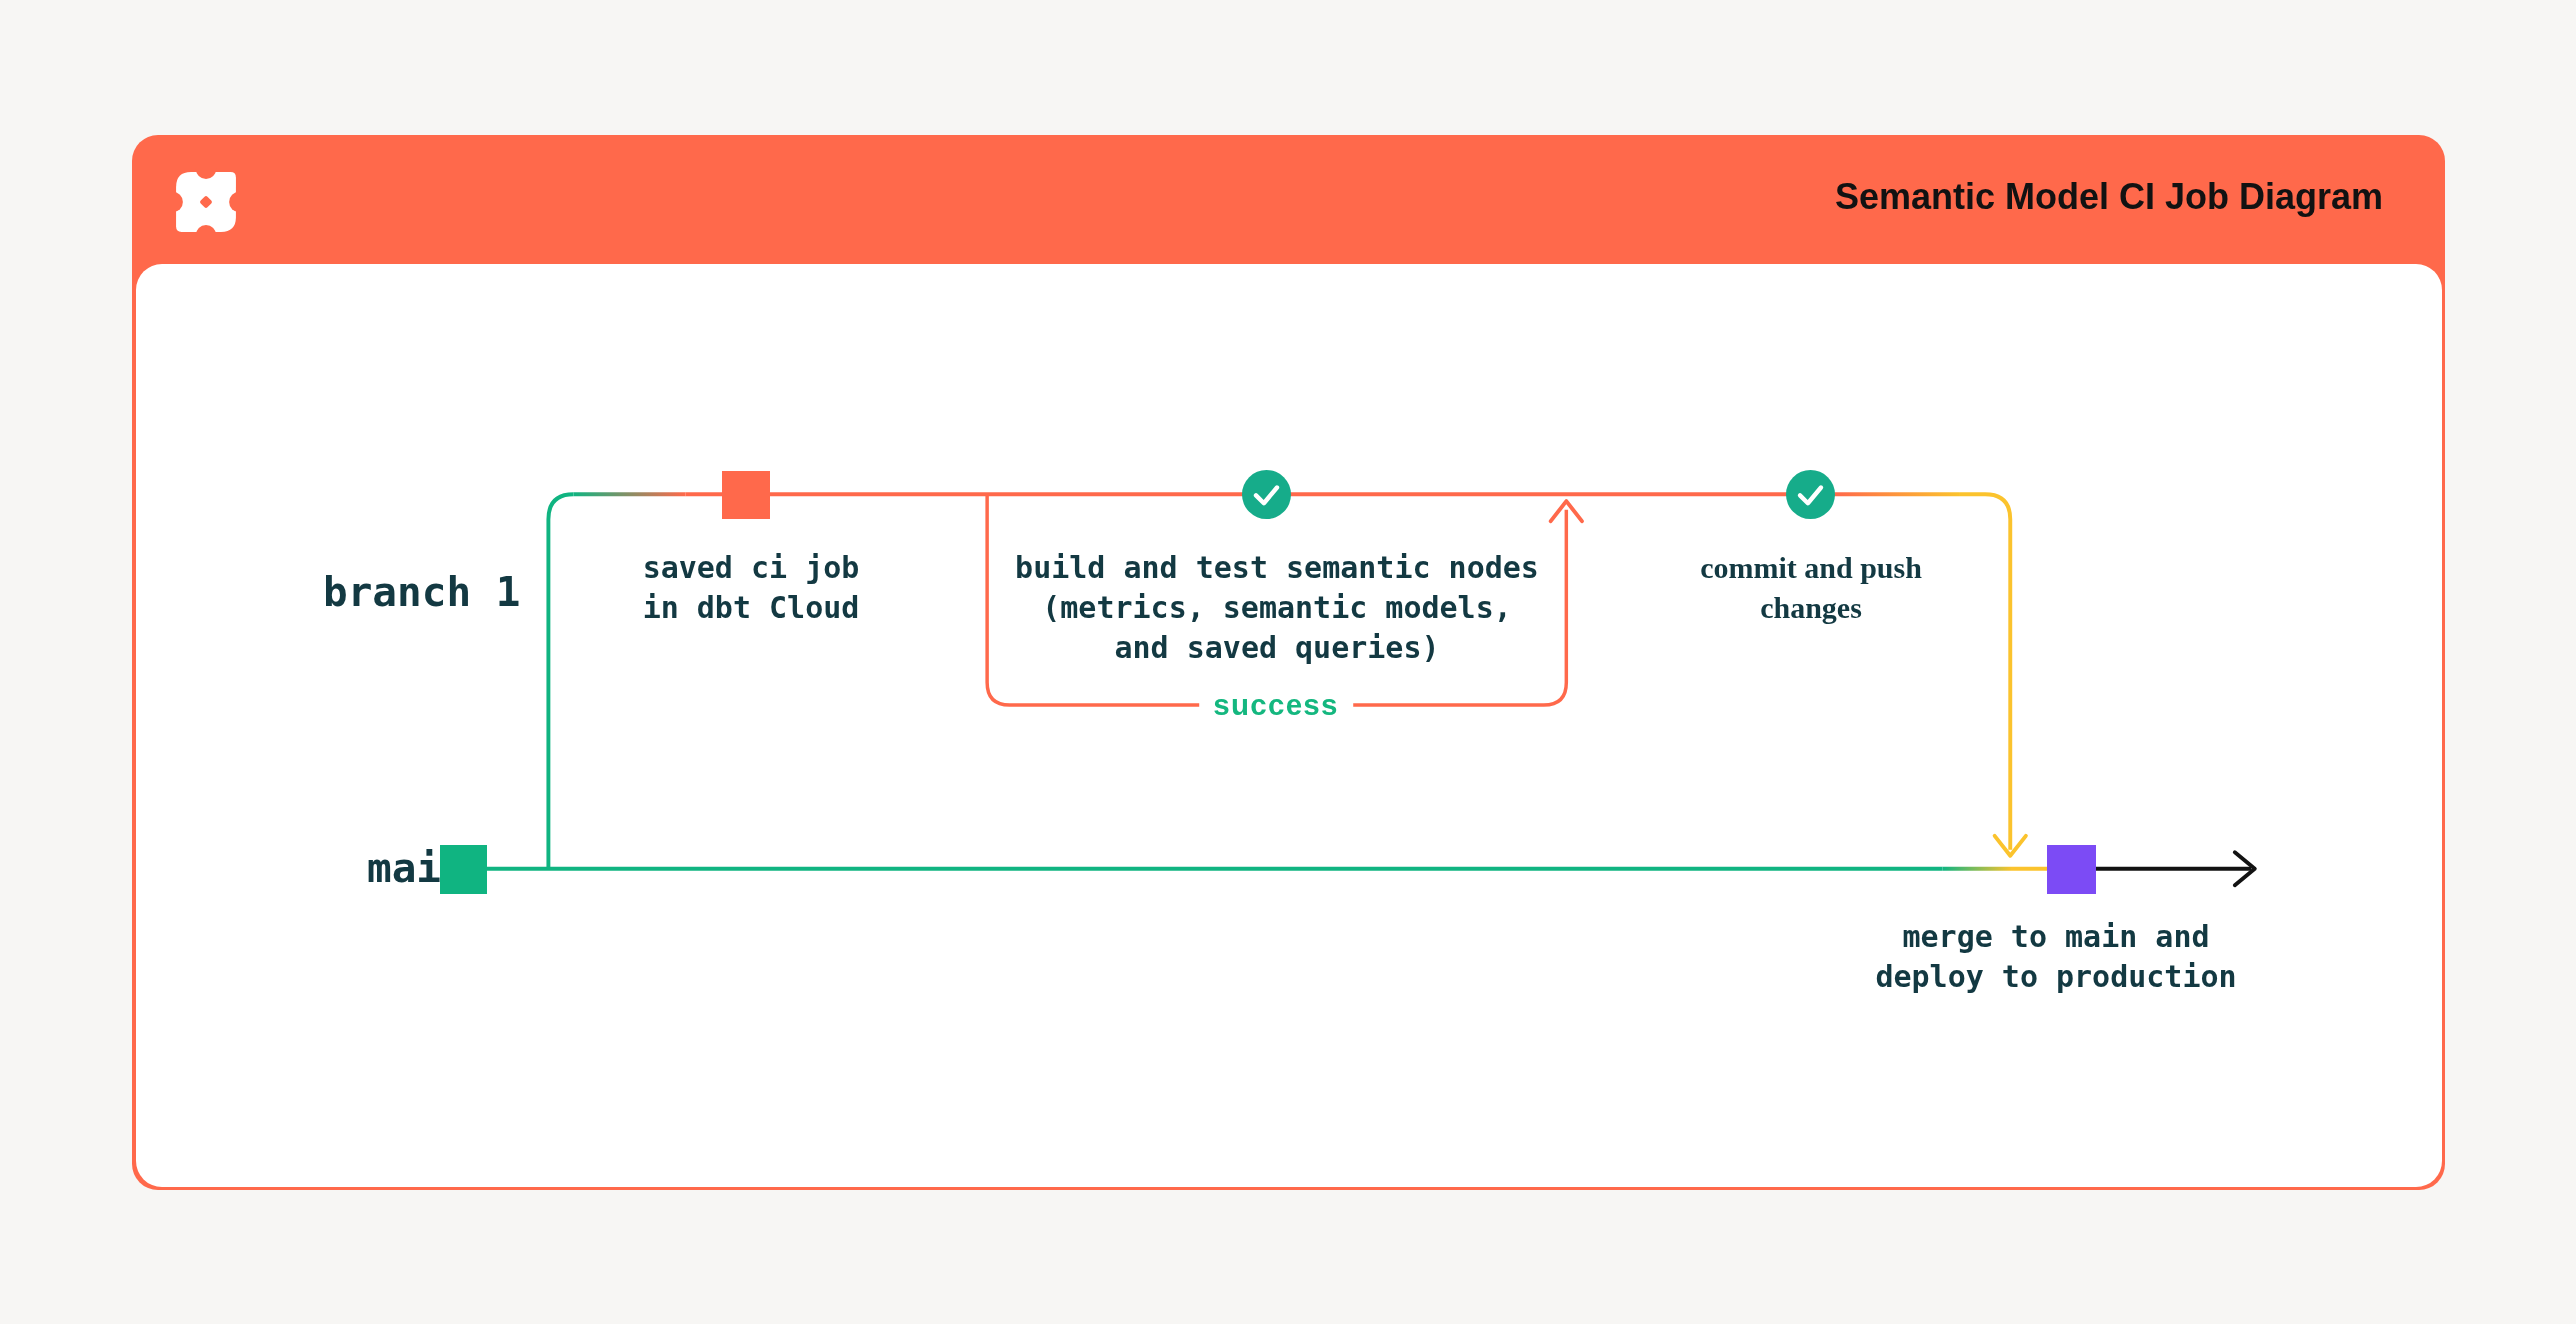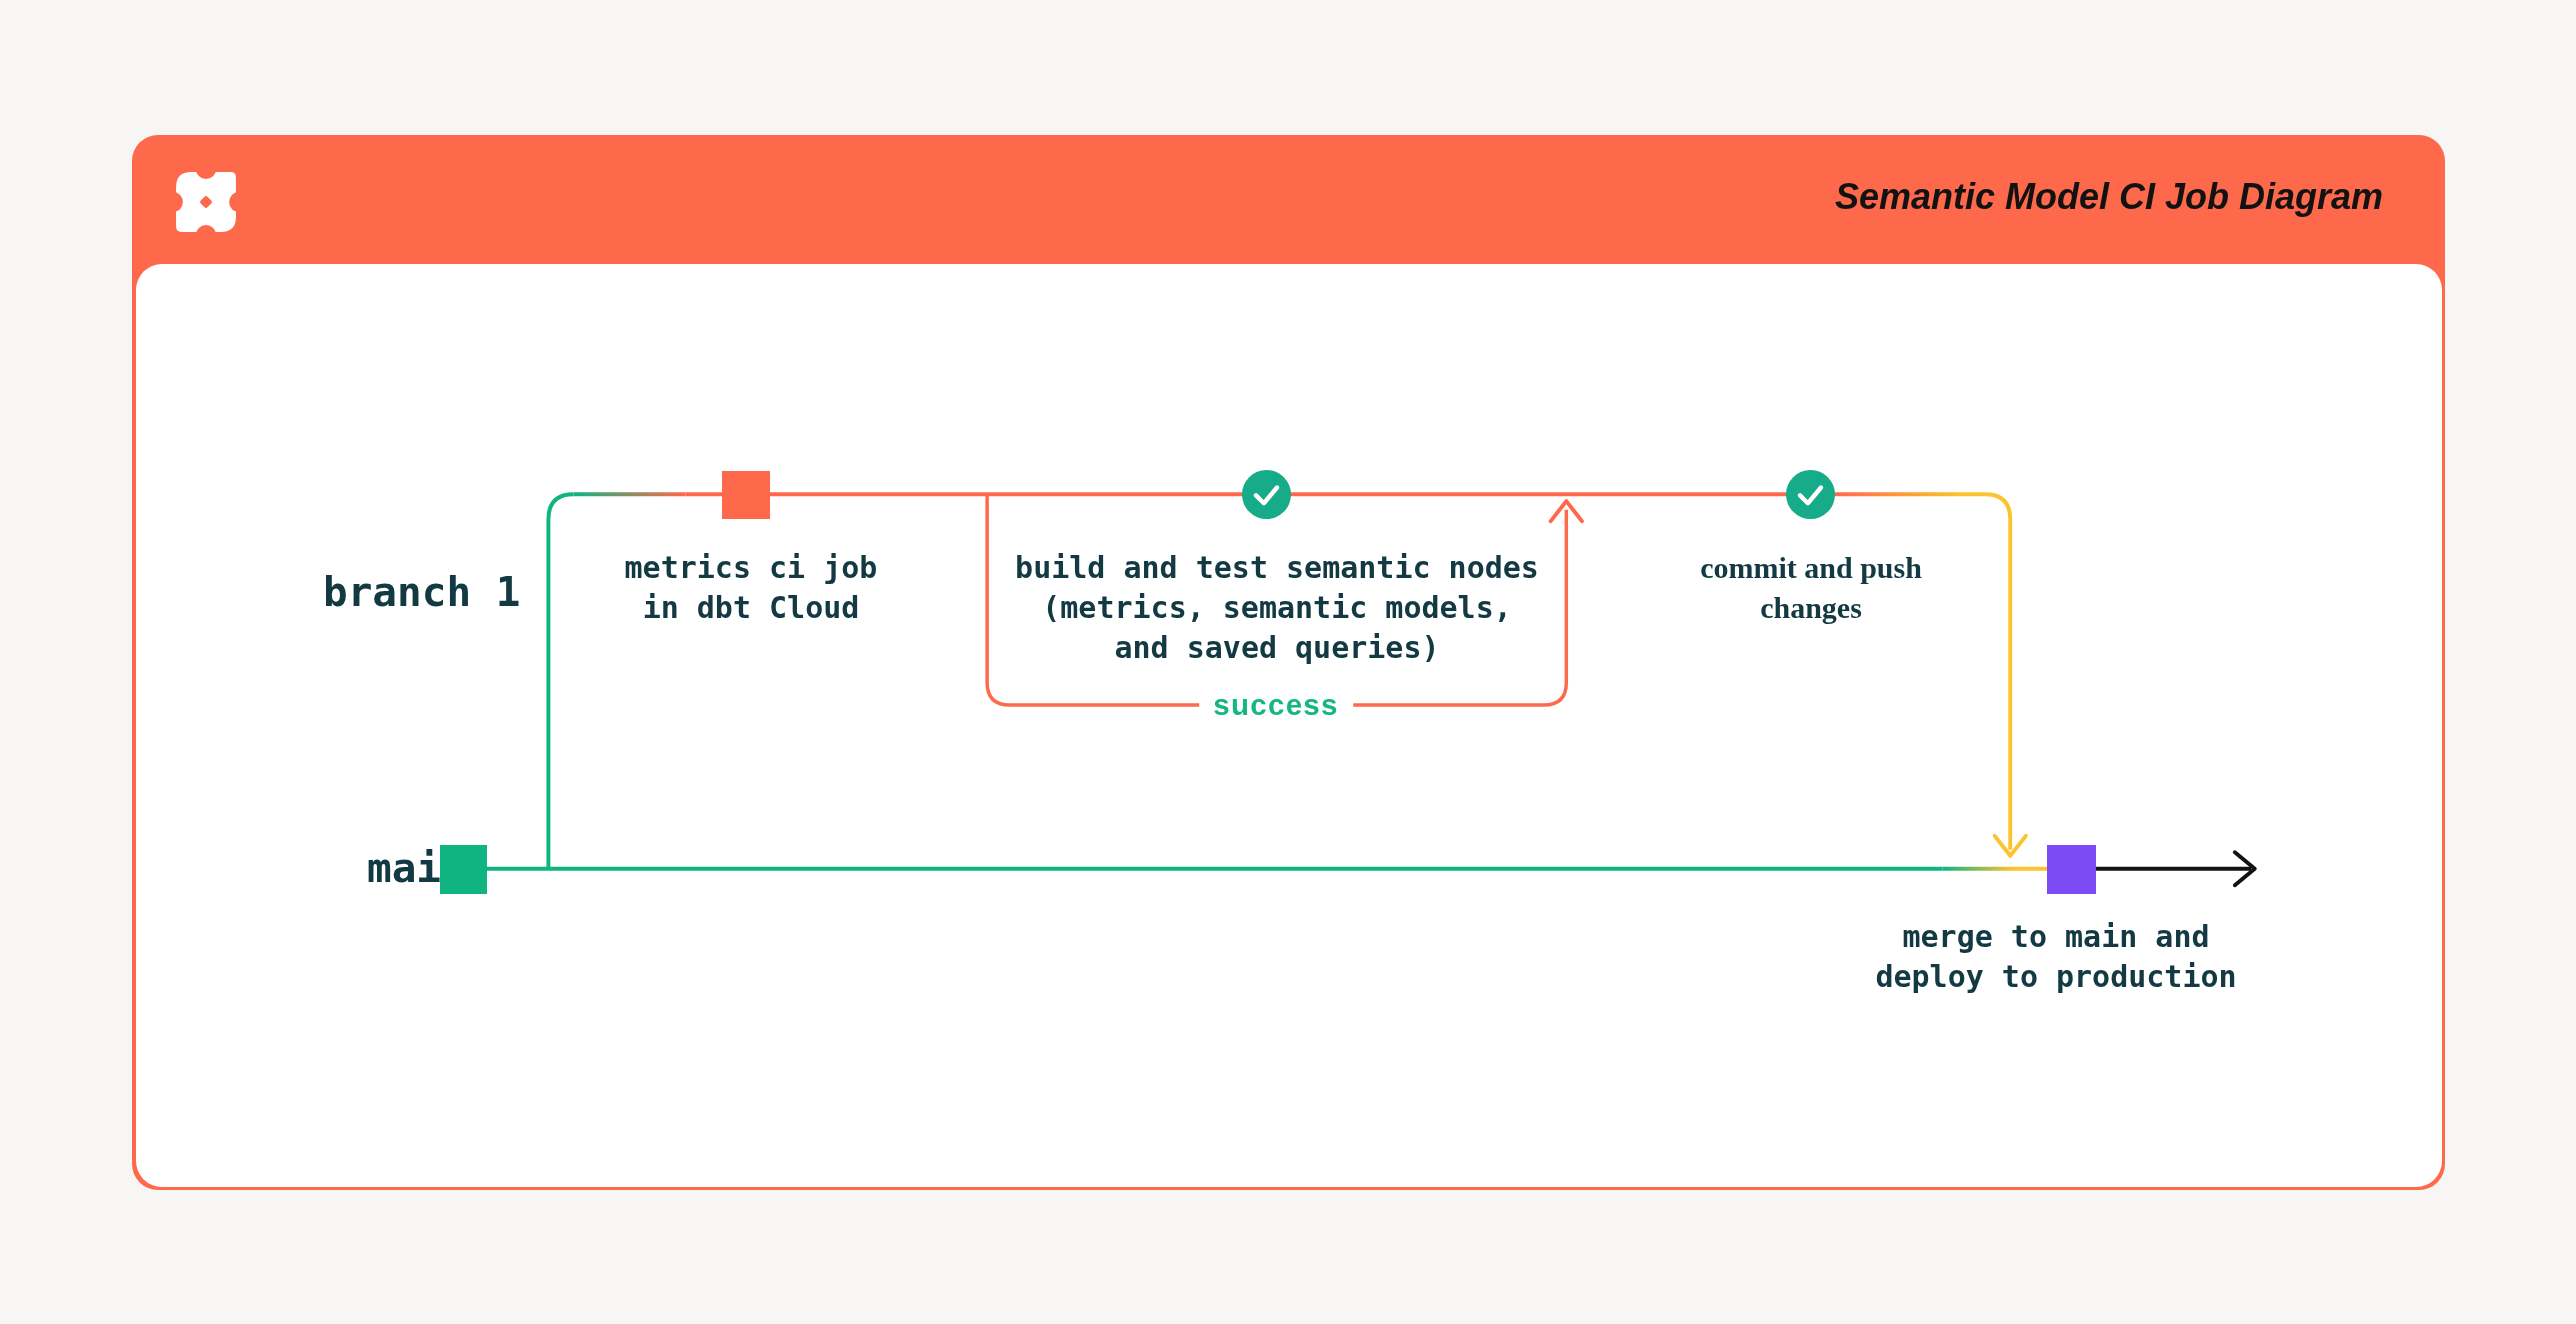--- a/index.html
+++ b/index.html
@@ -1,19 +1,19 @@
 <!DOCTYPE html>
 <html style="font-size:14px"><head>
 <meta charset="utf-8">
 <style>
   html,body{margin:0;padding:0;background:#f7f6f4;}
   .stage{position:relative;width:2576px;height:1324px;background:#f7f6f4;overflow:hidden;
          font-family:"Liberation Sans",sans-serif;}
   .card{position:absolute;left:132px;top:135px;width:2313px;height:1055px;
-        background:#FF694B;border-radius:26px;font-style:italic;}
+        background:#FF694B;border-radius:26px;}
   .card-body{position:absolute;left:3.5px;right:3.5px;top:129px;bottom:3.5px;
              background:#ffffff;border-radius:26px;}
   .logo{position:absolute;left:40px;top:33px;width:68px;height:68px;}
   .hdr-title{position:absolute;right:62px;top:62px;transform:translateY(-50%);
              font-size:36px;font-weight:bold;color:#121212;white-space:nowrap;}
   svg.wires{position:absolute;left:0;top:0;width:2576px;height:1324px;}
   .mono{font-family:"DejaVu Sans Mono",monospace;font-weight:bold;color:#133942;}
   .lane-label{position:absolute;font-size:41px;white-space:nowrap;transform:translateY(-50%);}
   .step-text{position:absolute;font-size:30px;line-height:40px;text-align:center;
              transform:translate(-50%,0);white-space:nowrap;}
@@ -94,21 +94,21 @@
       <polyline points="16,29 25,38 40,20" fill="none" stroke="#ffffff" stroke-width="5" stroke-linecap="round" stroke-linejoin="round"></polyline>
     </svg>
   </div>
   <div class="check-badge check-2">
     <svg width="49" height="49" viewBox="0 0 56 56">
       <polyline points="16,29 25,38 40,20" fill="none" stroke="#ffffff" stroke-width="5" stroke-linecap="round" stroke-linejoin="round"></polyline>
     </svg>
   </div>
 
   <div class="mono step-text" style="left:751px;top:548px;">
-    <div>metrics ci job</div>
+    <div>saved ci job</div>
     <div>in dbt Cloud</div>
   </div>
 
   <div class="mono step-text" style="left:1277px;top:548px;">
     <div>build and test semantic nodes</div>
     <div>(metrics, semantic models,</div>
     <div>and saved queries)</div>
   </div>
 
   <div class="mono step-text" style="left:1811px;top:548px;font-family:Liberation Serif, serif;">

